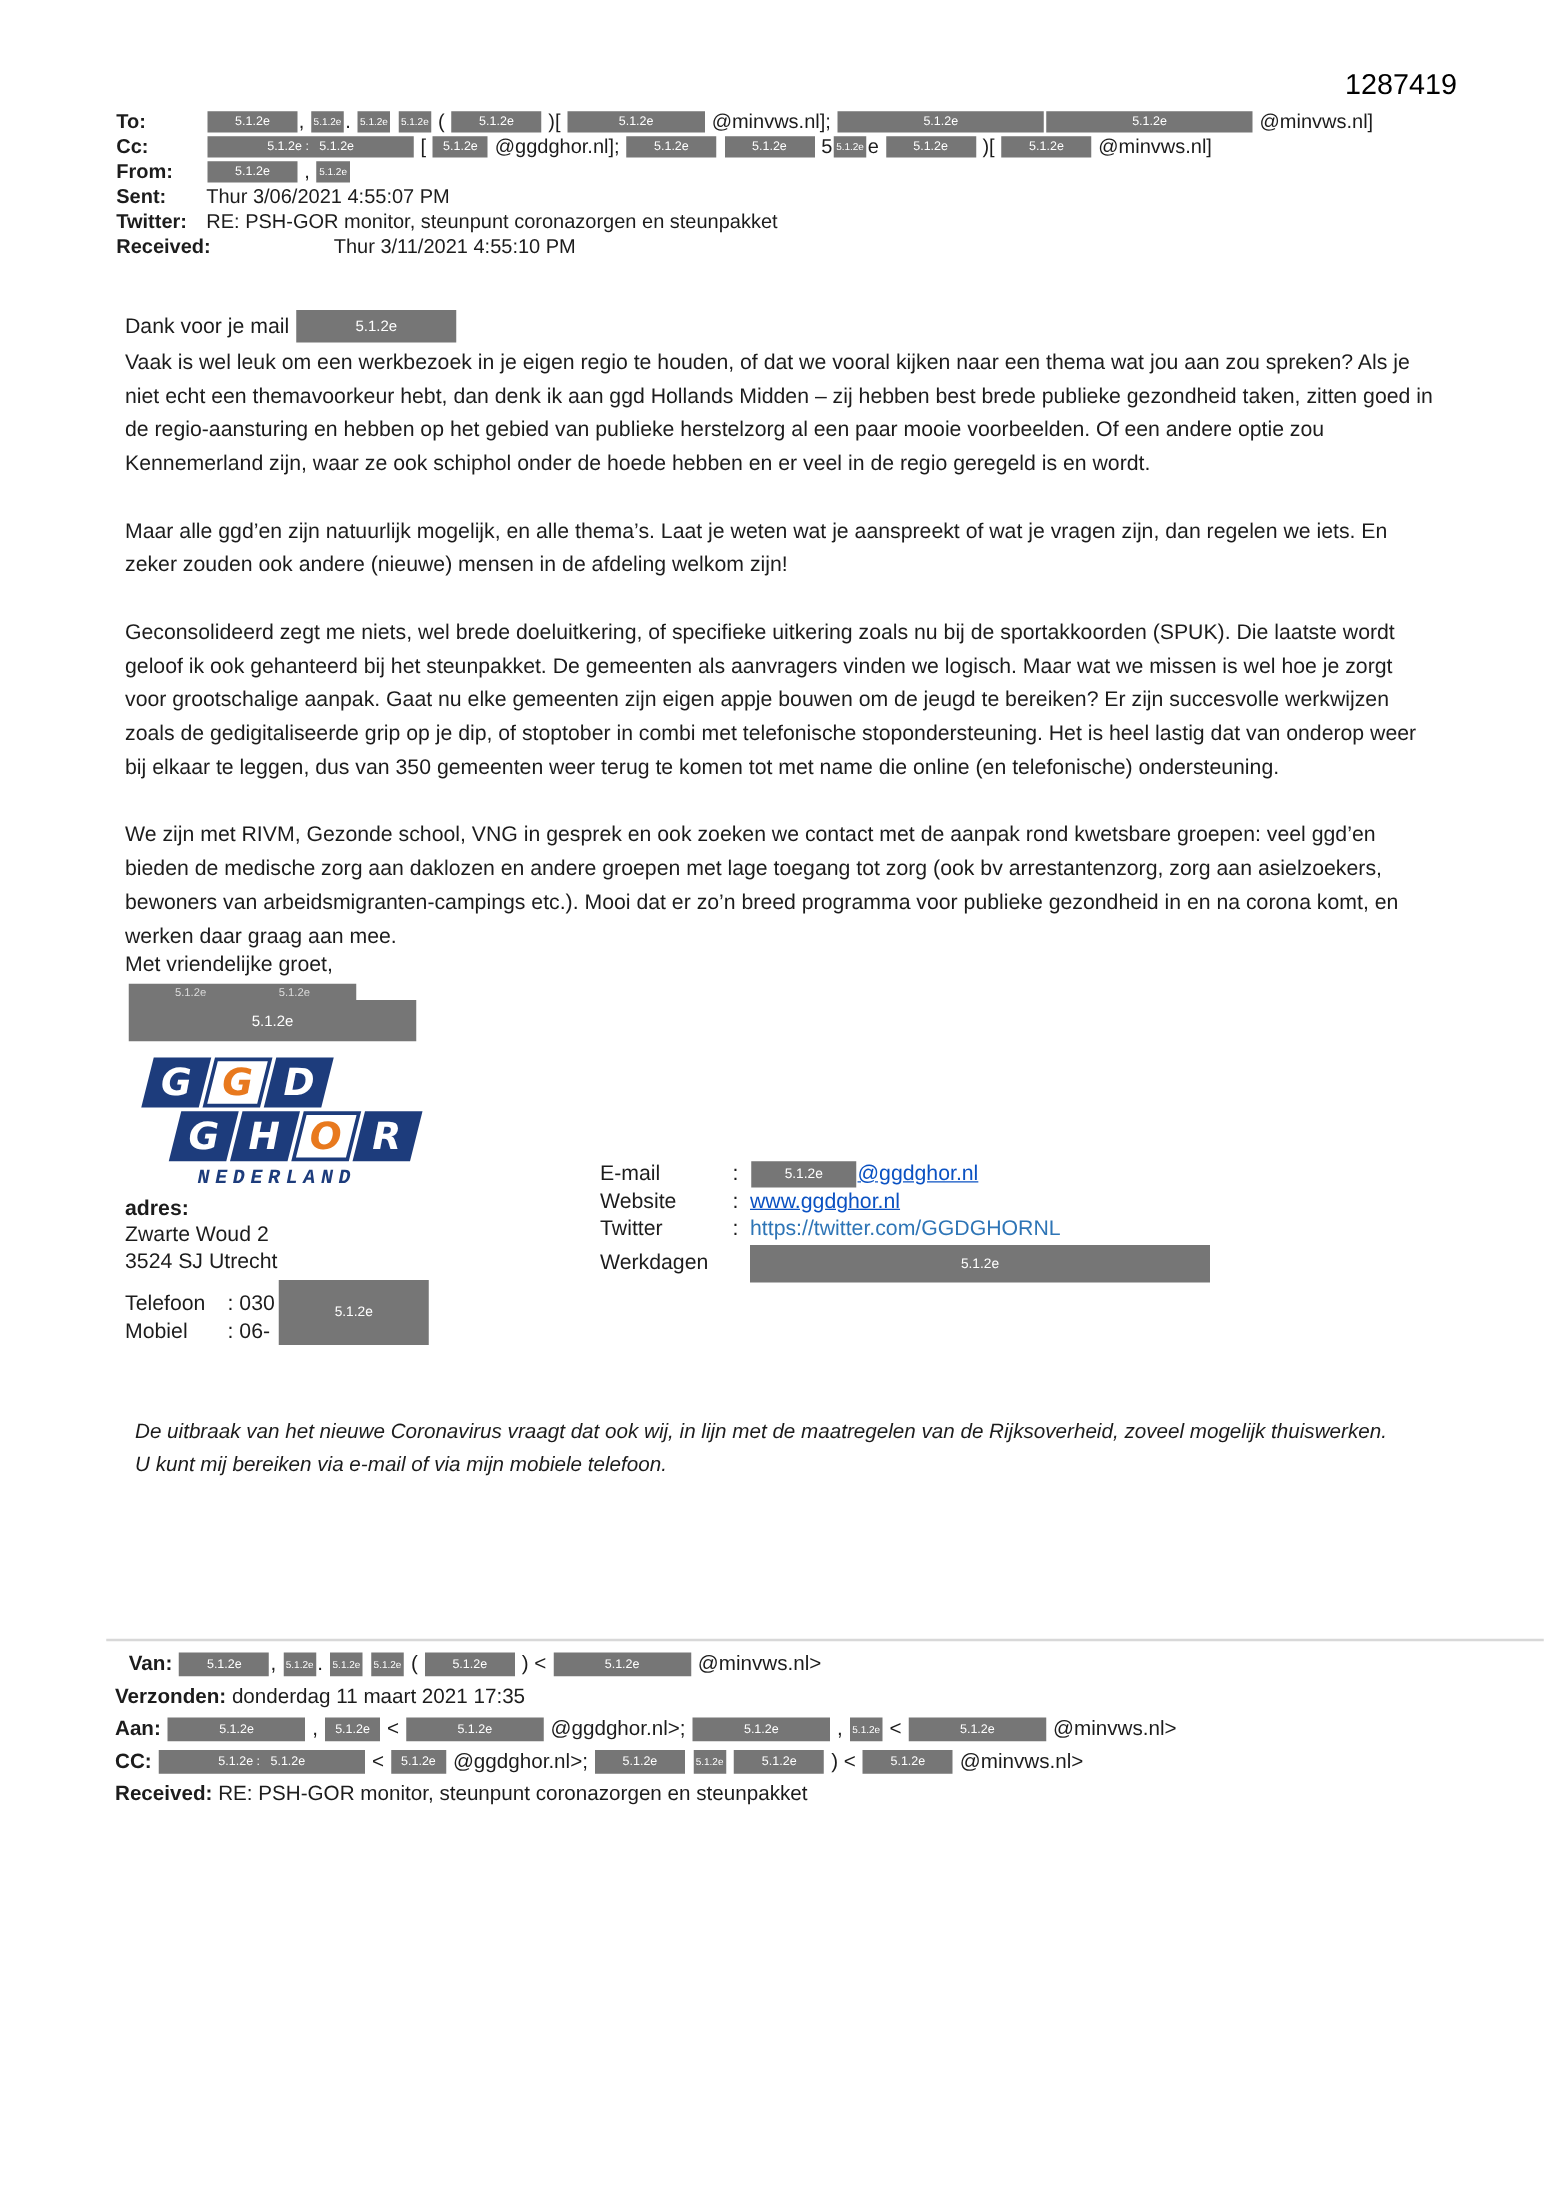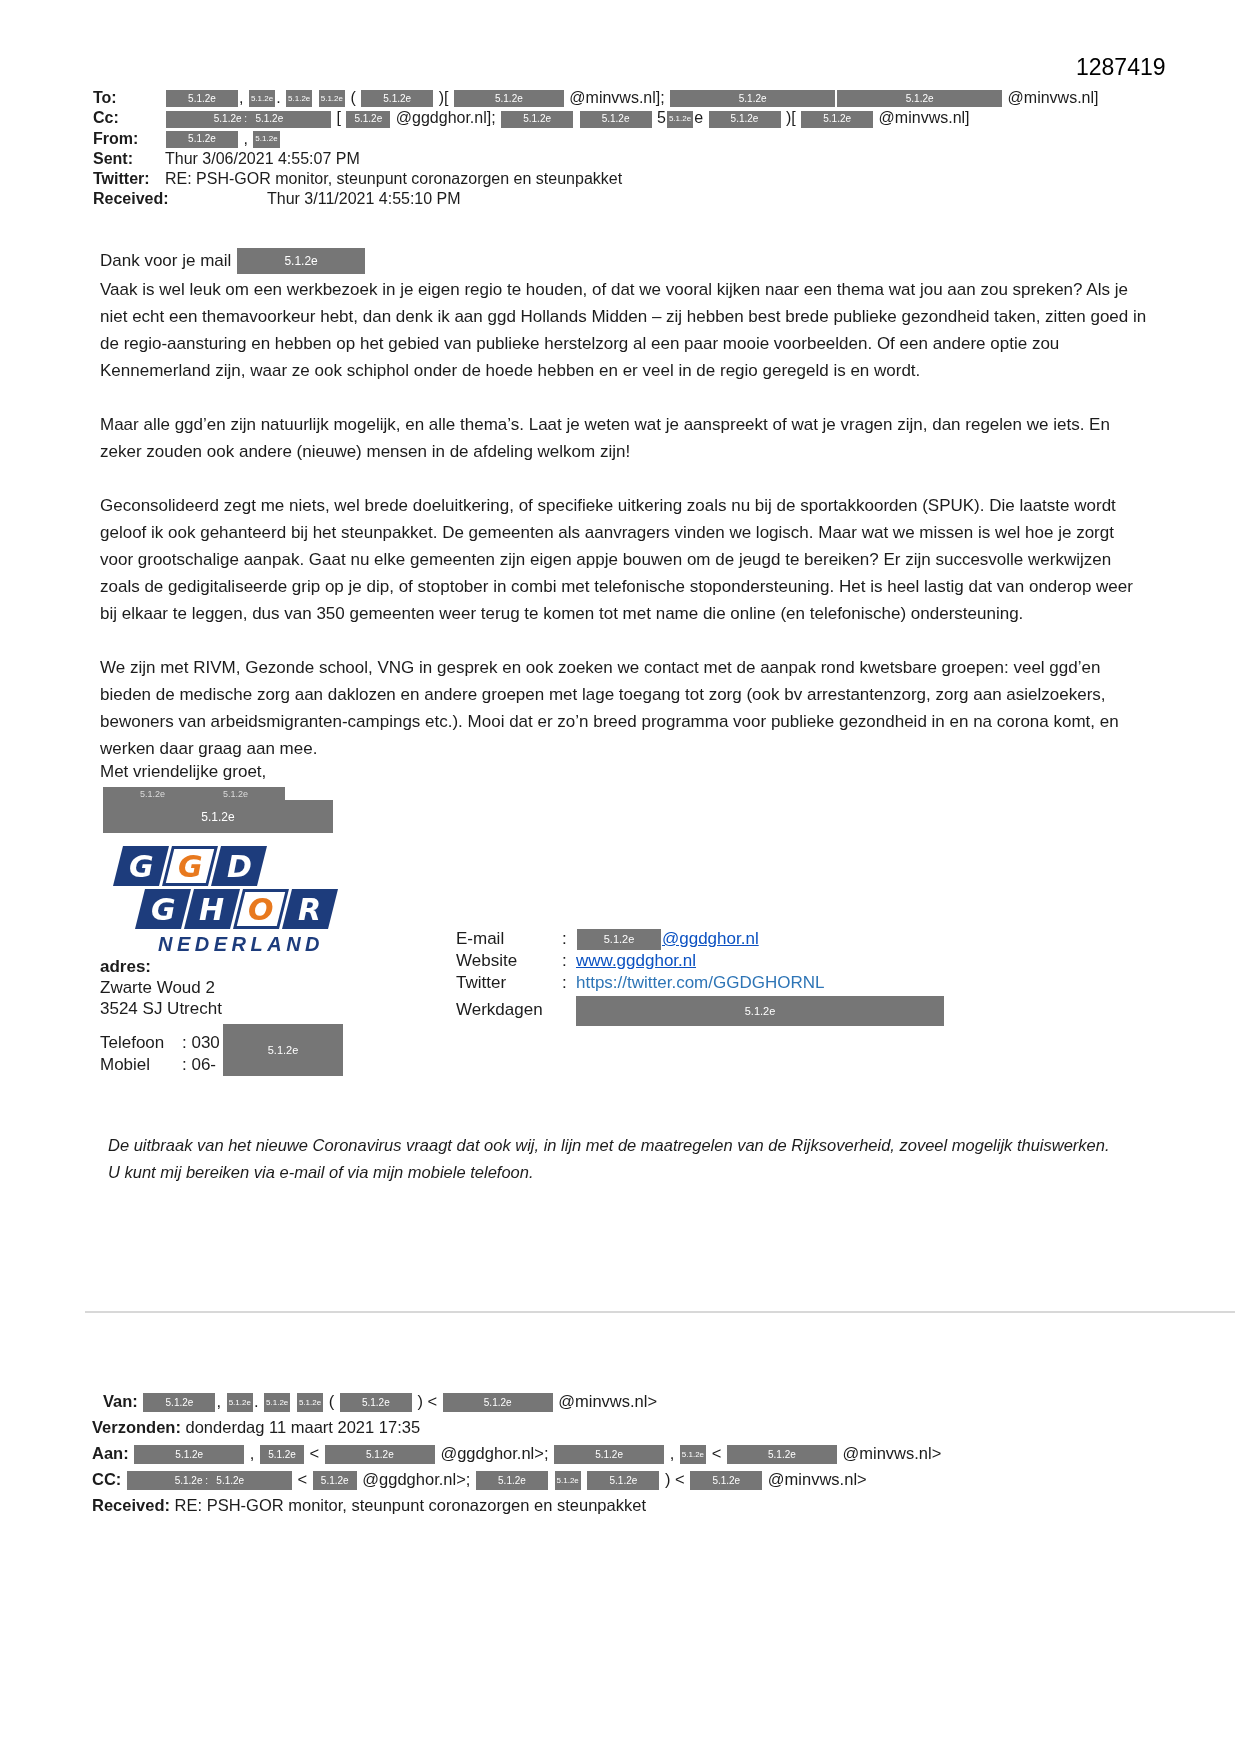--- a/index.html
+++ b/index.html
@@ -59,47 +59,47 @@
     display:inline-flex;align-items:center;justify-content:center;margin-right:3px;
   }
   .tile > span{
     transform:skewX(14deg);color:#ffffff;font-weight:bold;font-style:italic;
     font-size:30px;font-family:"DejaVu Sans",sans-serif;
   }
   .tile.accent{background:#ffffff;border:3px solid var(--navy);}
   .tile.accent > span{color:var(--orange);}
   .logo-sub{
     margin:4px 0 0 40px;color:var(--navy);font-style:italic;font-weight:bold;
-    font-size:20px;letter-spacing:4.5px;
+    font-size:16px;letter-spacing:4.5px;font-family:Liberation Mono, monospace;
   }
   
   .addr-block{top:956px;left:100px;font-size:17px;line-height:21px;}
   .addr-head{font-weight:bold;}
   .phone-lines{margin-top:13px;position:relative;}
   .phone-row{display:flex;line-height:22px;}
   .phone-label{width:82px;flex:0 0 82px;}
   .phone-redact{
     position:absolute;left:123px;top:-8px;width:120px;height:52px;background:var(--redact);
     color:#fff;font-size:11px;display:flex;align-items:center;justify-content:center;
   }
-  .contact-block{top:928px;left:456px;font-size:17px;line-height:22px;}
+  .contact-block{top:928px;left:480px;font-size:17px;line-height:22px;}
   .c-row{display:flex;align-items:center;height:22px;}
   .c-label{width:106px;flex:0 0 106px;}
   .c-sep{width:14px;flex:0 0 14px;}
   .c-row .redact{height:21px;min-width:84px;font-size:11px;}
   a.link{color:var(--link);text-decoration:underline;}
   a.link-plain{color:var(--link2);text-decoration:none;}
   .werk-redact{width:368px;height:30px;background:var(--redact);color:#fff;font-size:11px;
                display:flex;align-items:center;justify-content:center;margin-top:2px;}
   .c-row.werk{height:auto;align-items:center;}
   
   .covid{top:1132px;left:108px;width:1012px;font-size:16.5px;line-height:27px;font-style:italic;}
   
   .divider{top:1311px;left:85px;width:1150px;height:2px;background:#d8d8d8;}
-  .quoted{top:1388px;left:92px;width:1130px;font-size:16.5px;line-height:26px;}
+  .quoted{top:1318px;left:92px;width:1130px;font-size:16.5px;line-height:26px;}
   .q-row{margin-bottom:0;}
   .q-label{font-weight:bold;}
   .q-van-indent{padding-left:11px;}
   .quoted .redact{height:19px;}
 </style>
 </head>
 <body>
 
 <div id="docnum" class="abs">1287419</div>
 

